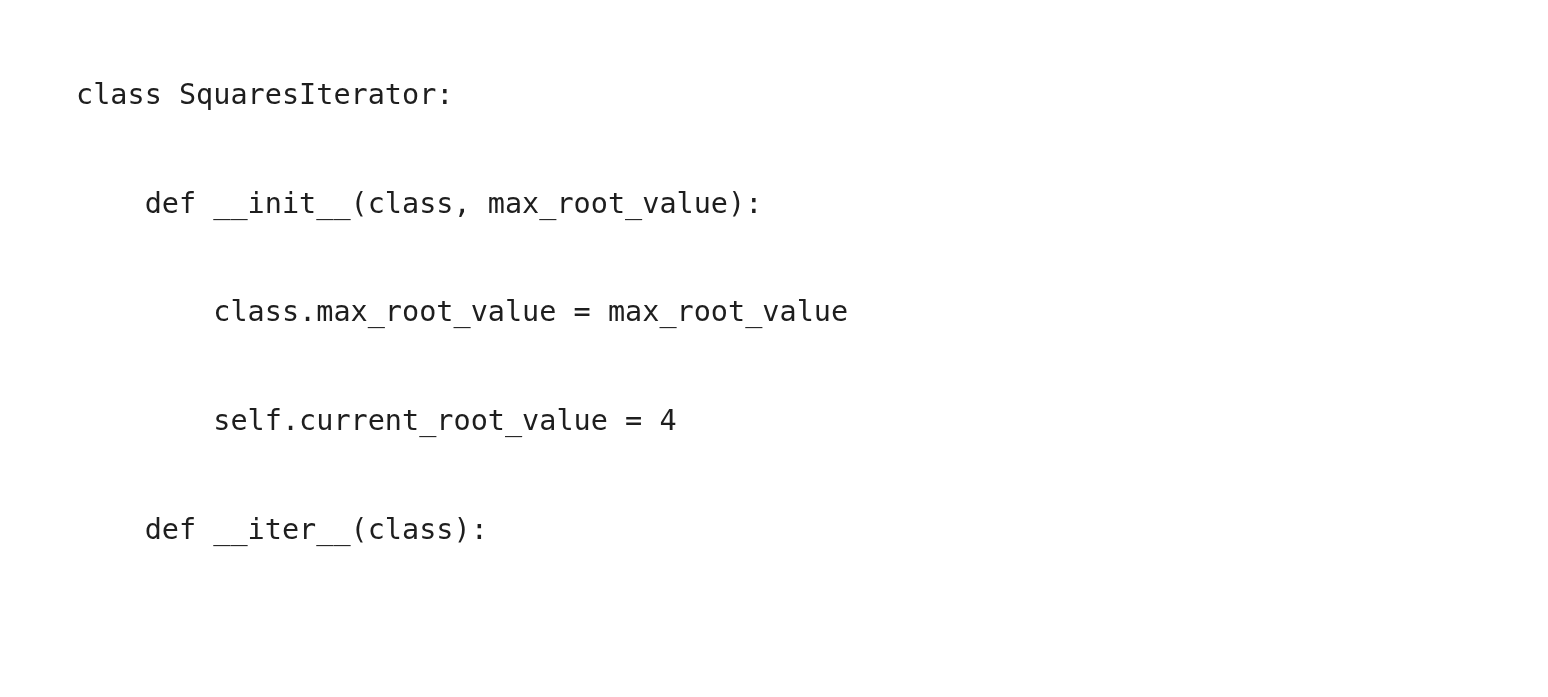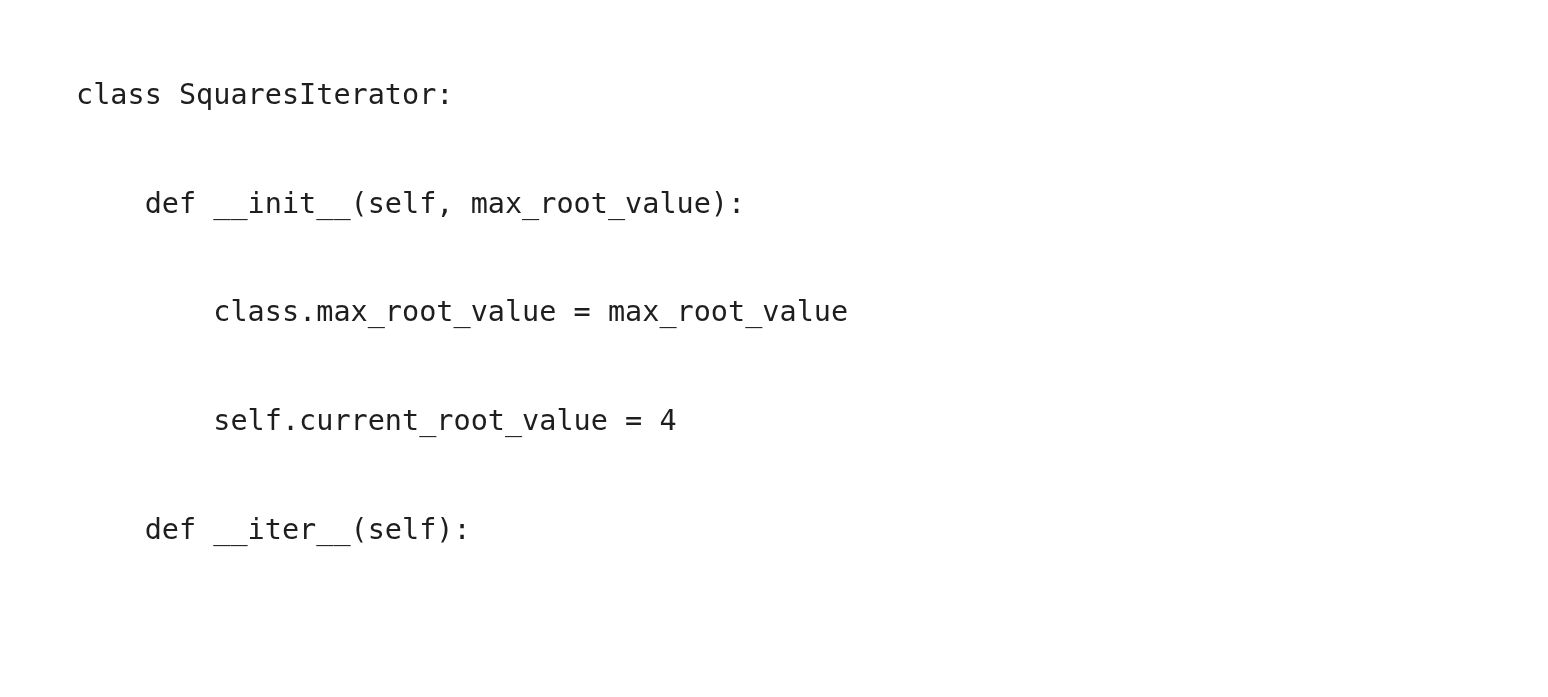--- a/index.html
+++ b/index.html
@@ -30,24 +30,24 @@
     line-height: 42.7px;
     white-space: pre;
   }
 </style>
 </head>
 <body>
 
 <div class="page">
   <div class="code-block">
     <div class="code-line">class SquaresIterator:</div>
-    <div class="code-line">    def __init__(self, max_root_value):</div>
+    <div class="code-line">    def __init__(class, max_root_value):</div>
     <div class="code-line">        class.max_root_value = max_root_value</div>
     <div class="code-line">        self.current_root_value = 4</div>
-    <div class="code-line">    def __iter__(self):</div>
+    <div class="code-line">    def __iter__(class):</div>
     
     
     
     
     
     
     
     
     
     

